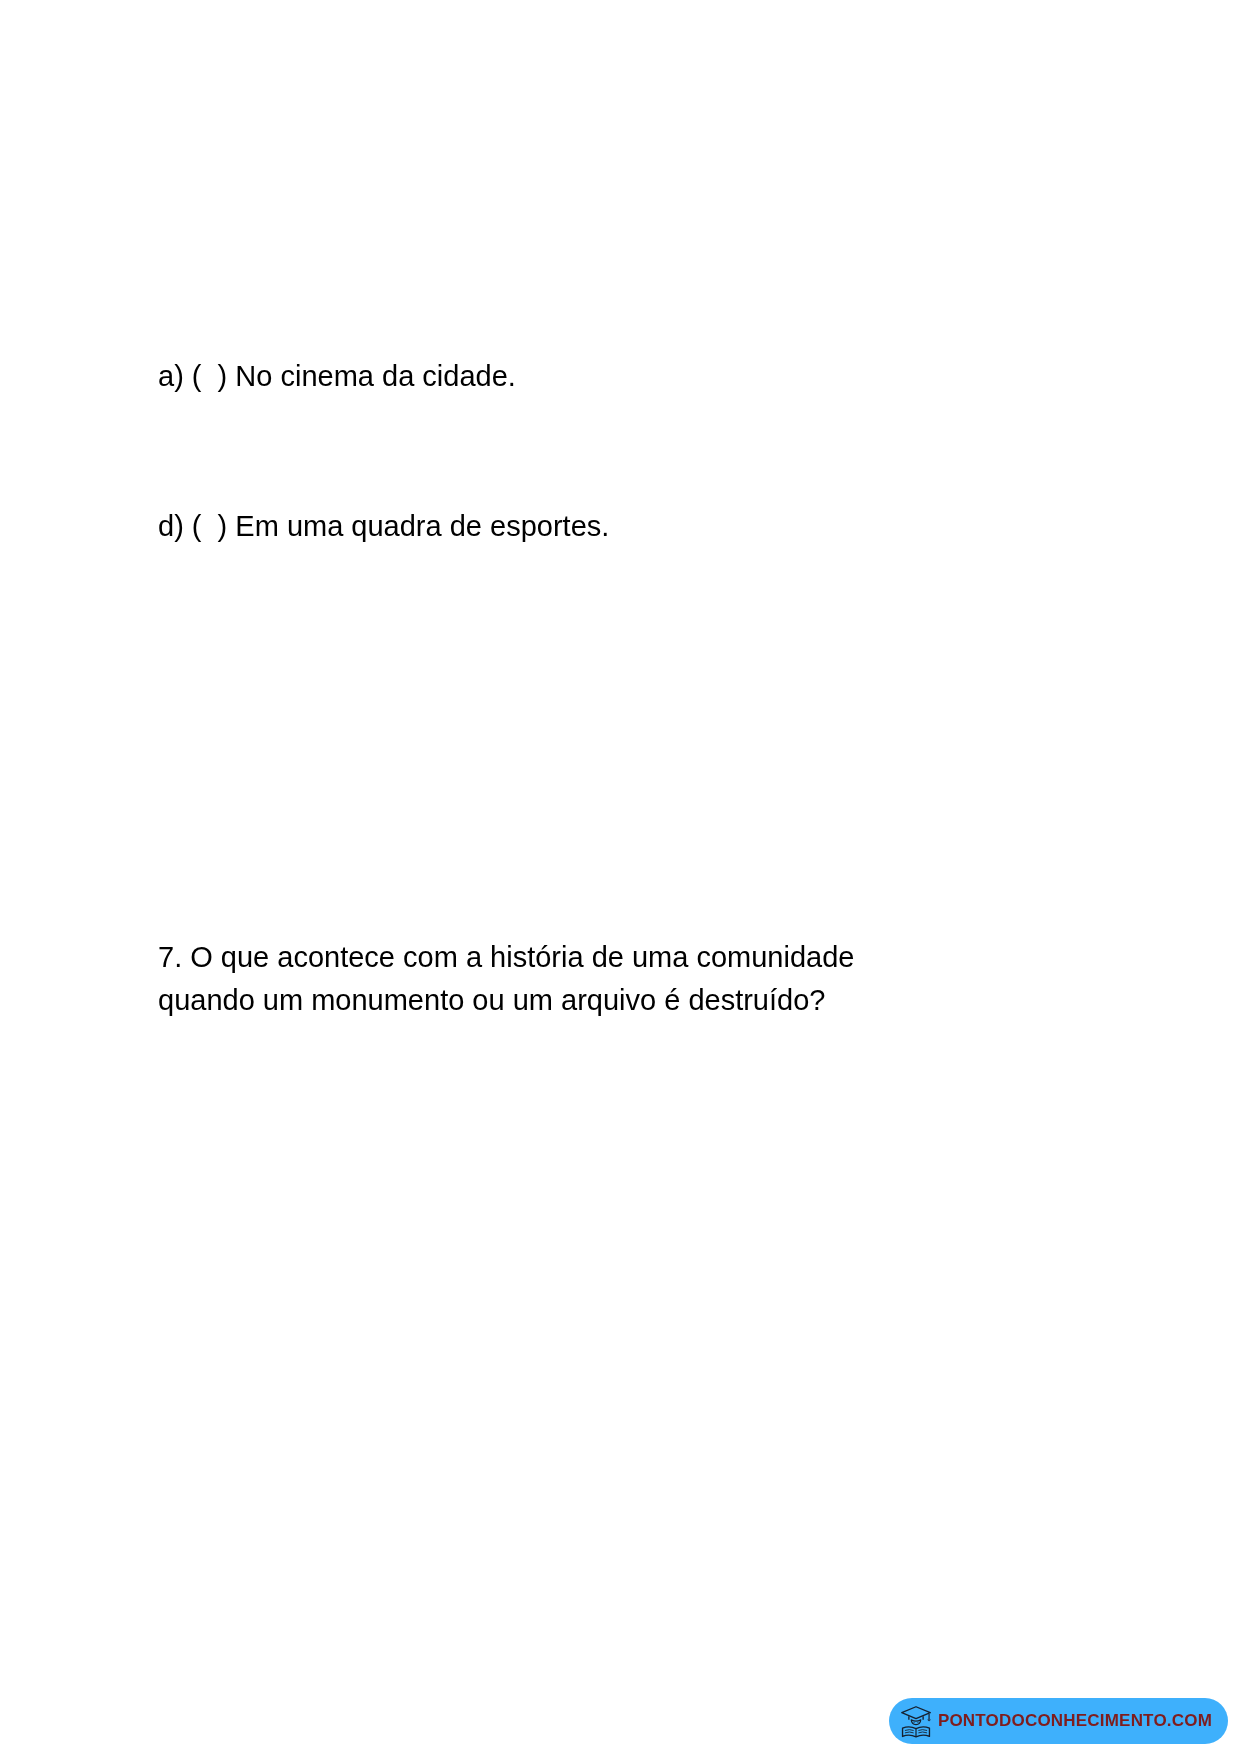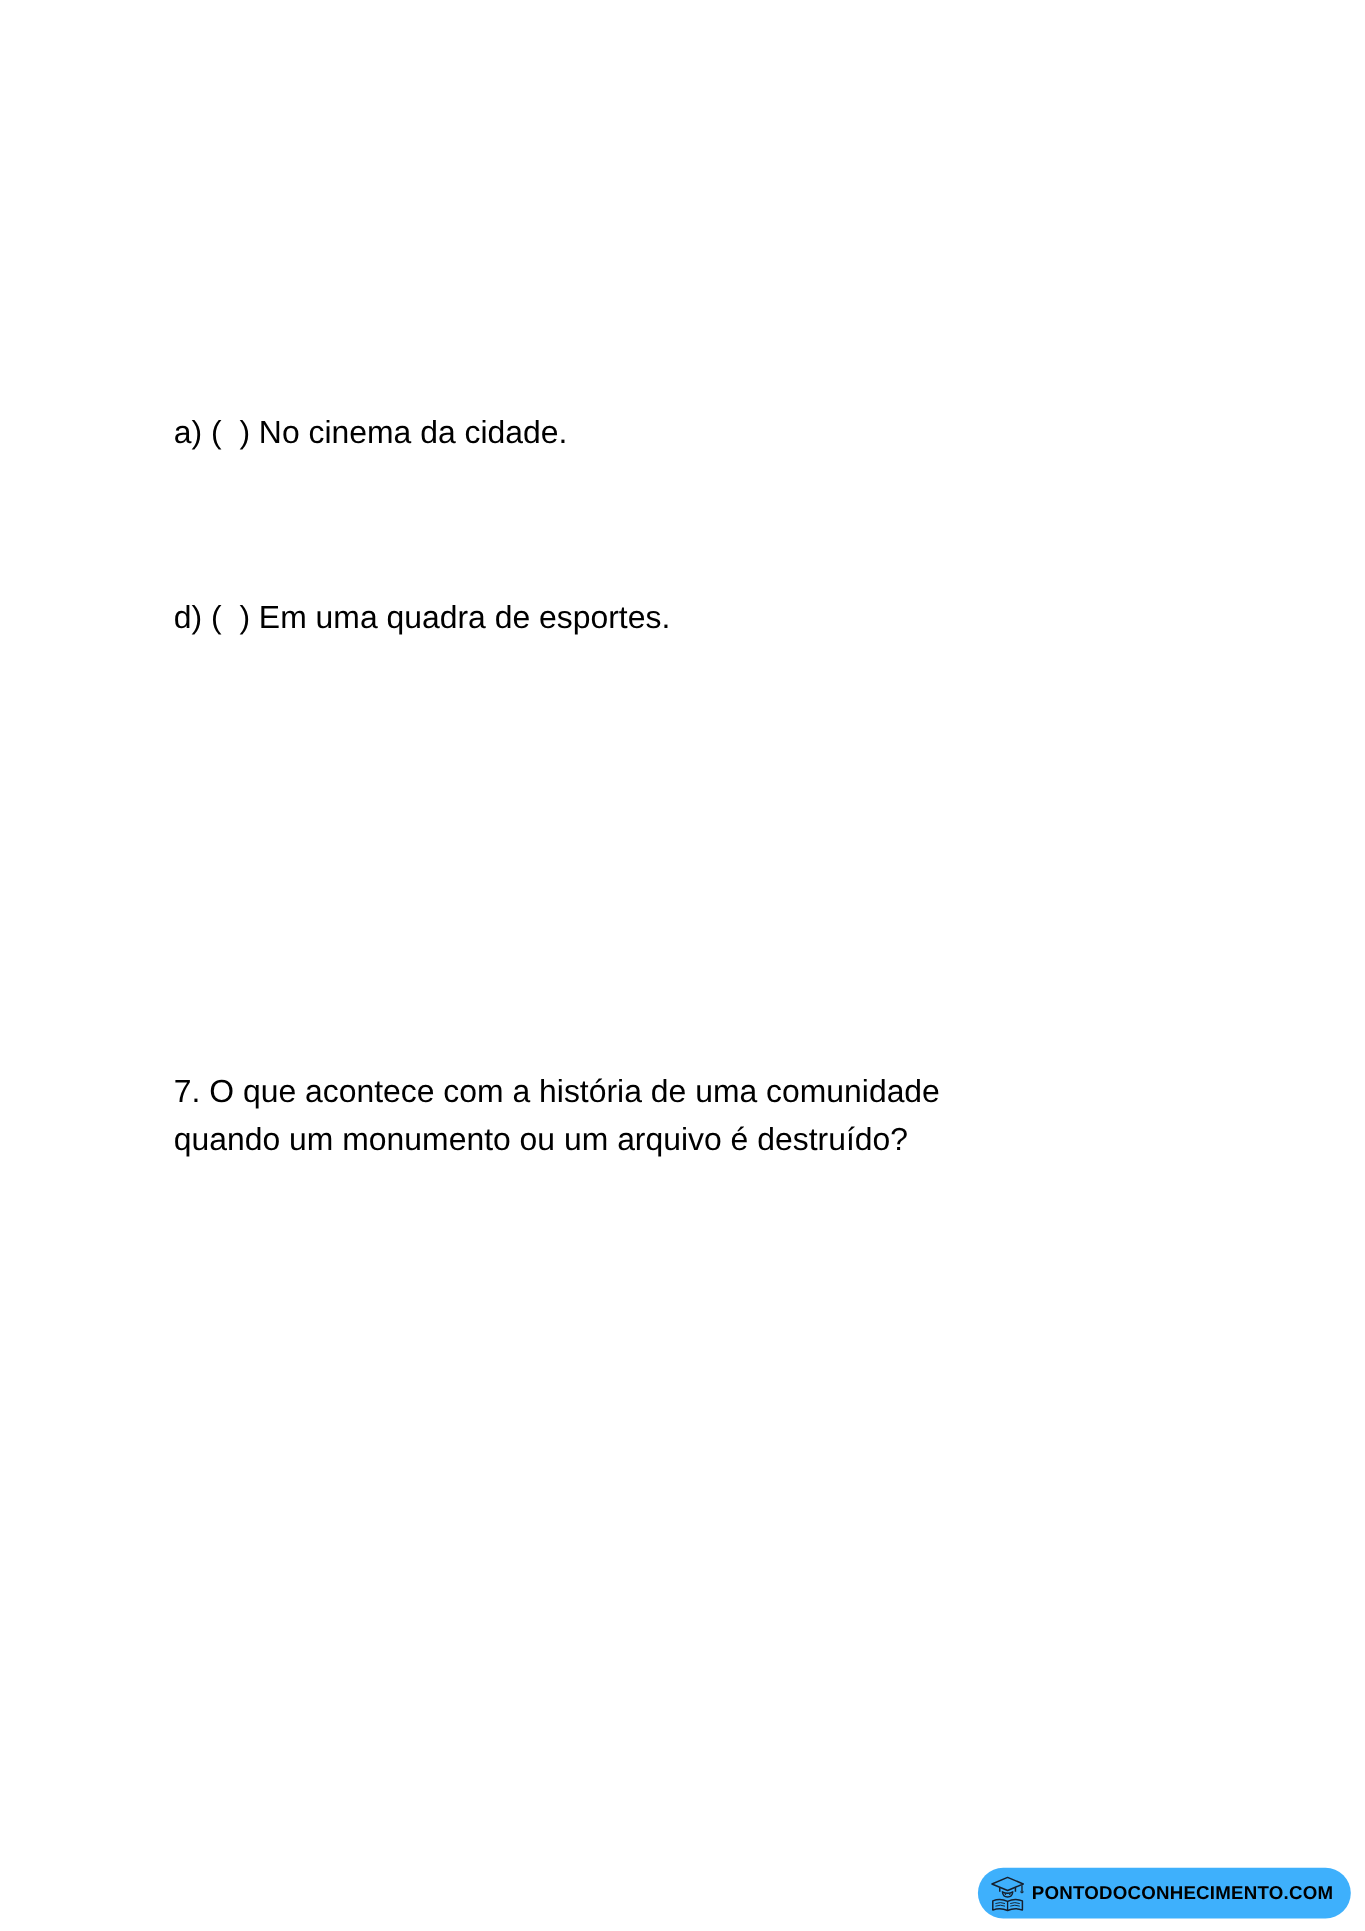--- a/index.html
+++ b/index.html
@@ -21,21 +21,21 @@
     top: 140px;
     width: 830px;
     font-size: 29px;
     line-height: 43px;
     white-space: pre-wrap;
   }
   .q-text {
     margin: 0 0 96px 0;
   }
   .option {
-    margin: 18px 0 21px 0;
+    margin: 0 0 21px 0;
   }
   .question-block.second {
     margin-top: 66px;
   }
   .footer-badge {
     position: absolute;
     right: 13px;
     bottom: 11px;
     height: 46px;
     border-radius: 23px;
@@ -51,21 +51,21 @@
     height: 38px;
     display: inline-flex;
     align-items: center;
     justify-content: center;
     flex: 0 0 auto;
   }
   .badge-label {
     font-size: 17px;
     font-weight: 700;
     letter-spacing: 0.2px;
-    color: #000000;
+    color: #7f1d1d;
     white-space: nowrap;
   }
 </style>
 </head>
 <body>
 
 <div class="content">
 
   <section class="question-block first">
     <p class="option">a) (  ) No cinema da cidade.</p>

